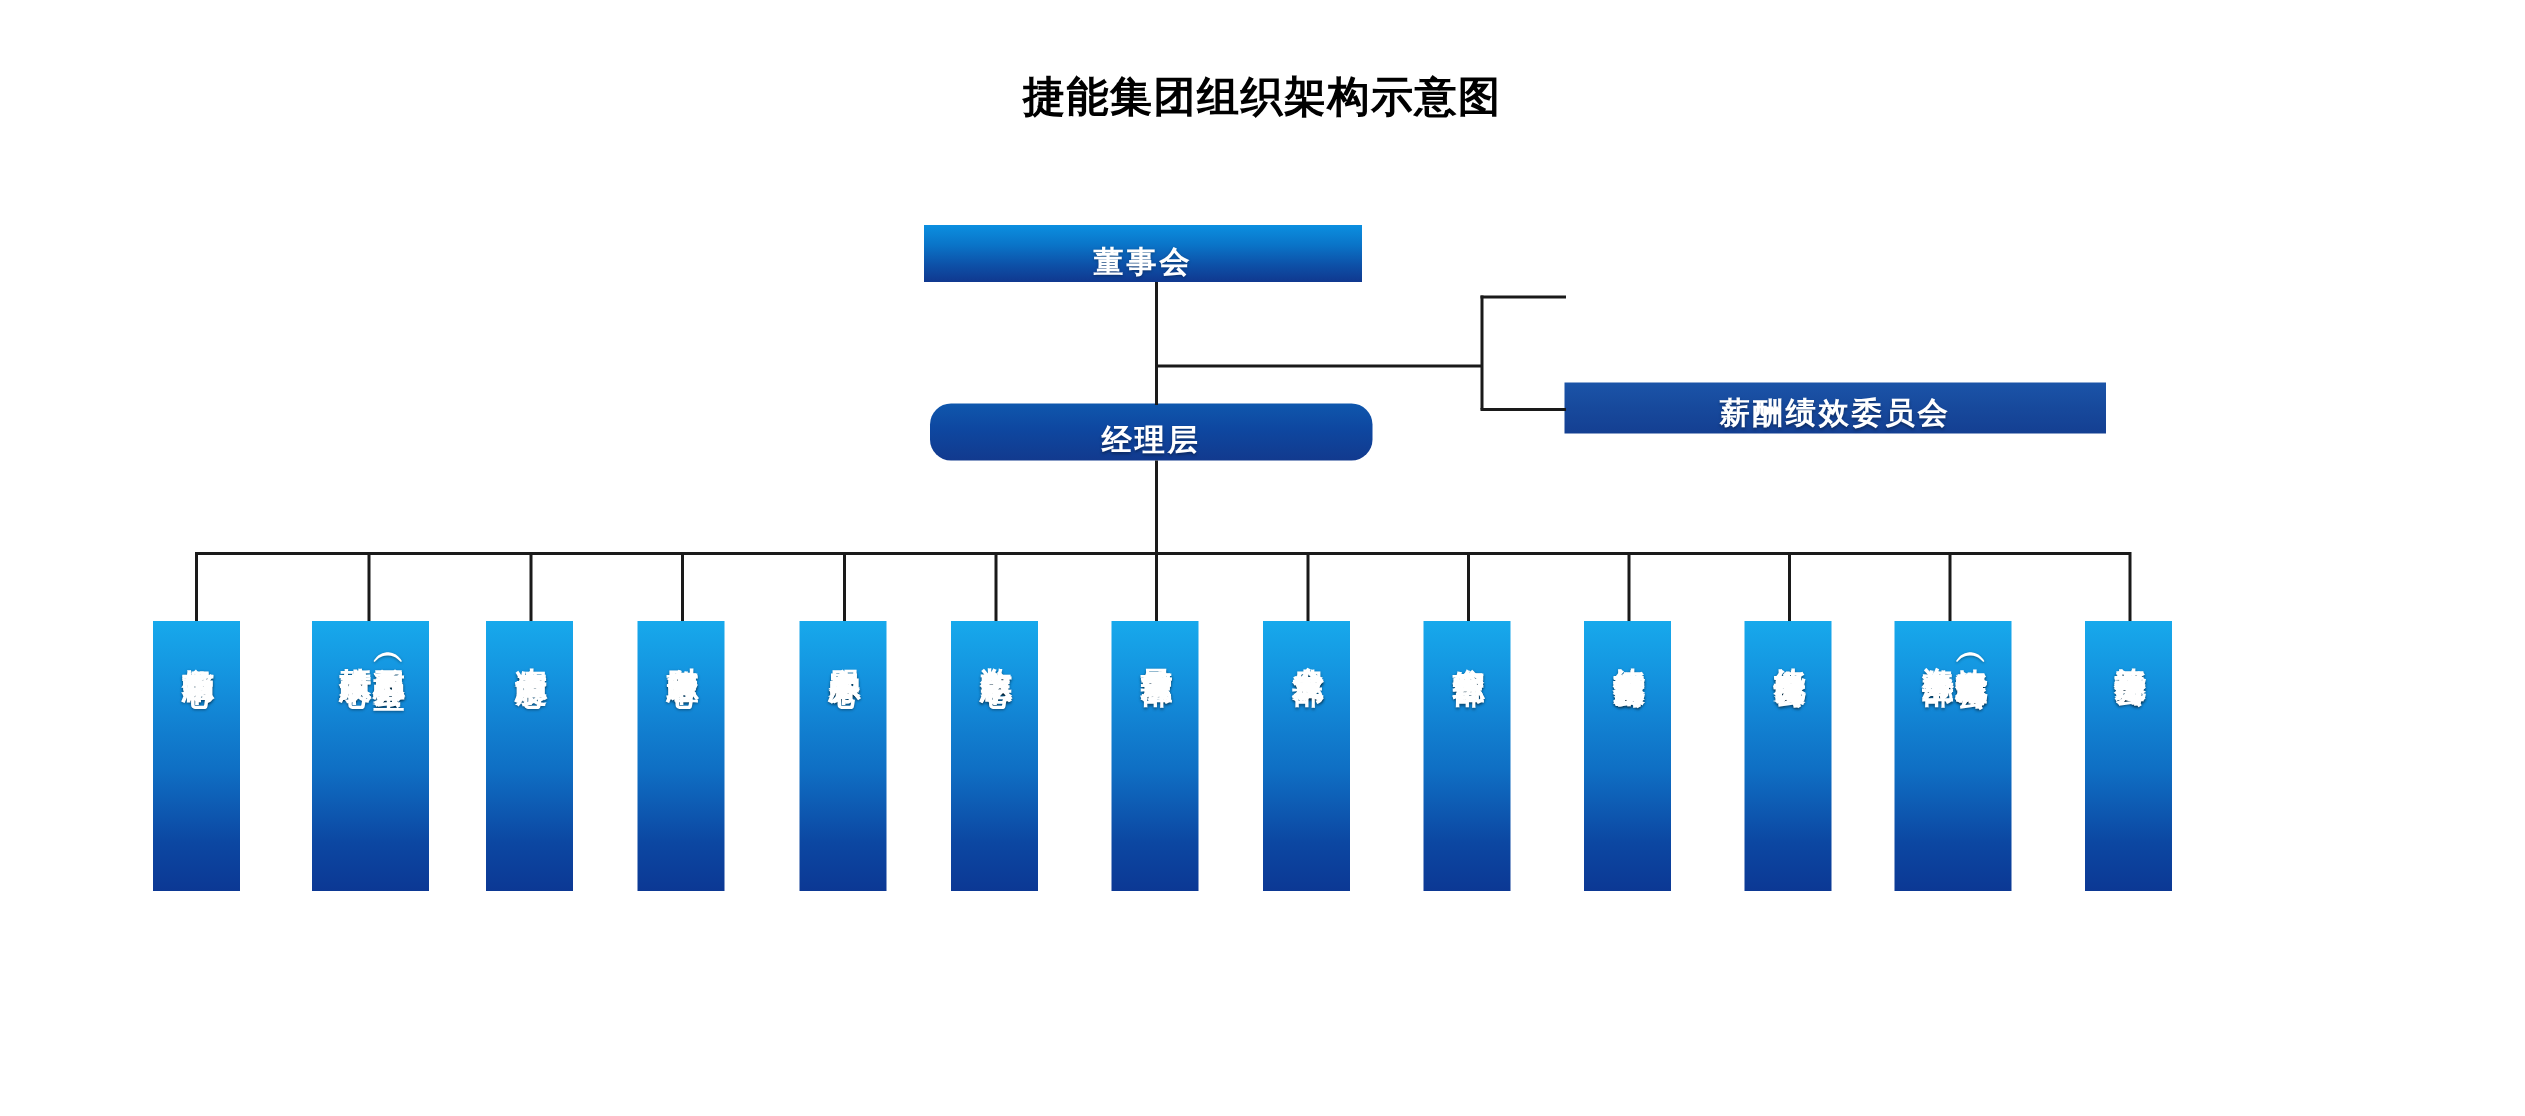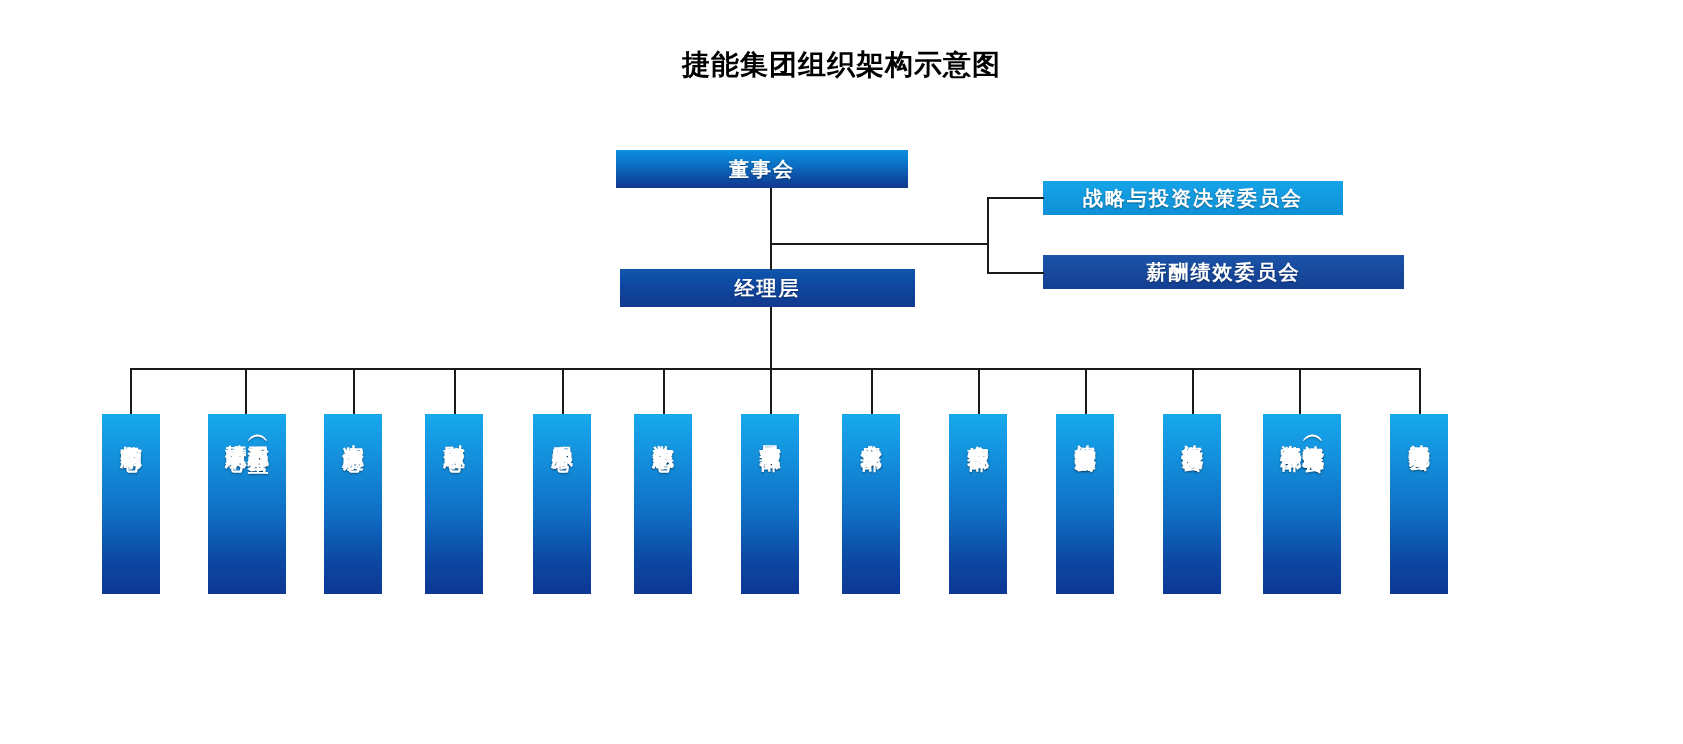--- a/index.html
+++ b/index.html
@@ -38,33 +38,34 @@
     position: absolute;
     box-sizing: border-box;
     color: #ffffff;
     font-weight: 700;
     text-shadow: 0 1px 2px rgba(0,0,0,0.35);
     overflow: visible;
   }
 
   .node.horiz {
     display: flex;
-    align-items: center;
+    align-items: flex-end;
     justify-content: center;
     font-size: 20px;
     letter-spacing: 2px;
   }
 
   
   .grad-board {
     background: linear-gradient(to bottom, #0b8fe0 0%, #0a74c8 35%, #0d51a8 70%, #10388f 100%);
   }
   
   .grad-mgmt {
     background: linear-gradient(to bottom, #0f57ad 0%, #0e47a0 45%, #123a8e 100%);
+    border-radius: 14px;
   }
   
   .grad-committee-light {
     background: linear-gradient(to bottom, #17a3e8 0%, #119ade 50%, #1090d6 100%);
   }
   
   .grad-committee-dark {
     background: linear-gradient(to bottom, #1b54a8 0%, #17499c 50%, #143f92 100%);
   }
   
@@ -116,23 +117,20 @@
   <div id="chart-title">捷能集团组织架构示意图</div>
 
   <div class="node horiz grad-board" style="left:616px; top:150px; width:292px; height:38px;">
     <span>董事会</span>
   </div>
 
   <div class="node horiz grad-mgmt" style="left:620px; top:269px; width:295px; height:38px;">
     <span>经理层</span>
   </div>
 
-  <div class="node horiz grad-committee-light" style="left:1043px; top:181px; width:300px; height:34px;">
-    <span>战略与投资决策委员会</span>
-  </div>
 
   <div class="node horiz grad-committee-dark" style="left:1043px; top:255px; width:361px; height:34px;">
     <span>薪酬绩效委员会</span>
   </div>
 
   <div class="line vline" style="left:770px; top:188px; height:56px;"></div>
 
   <div class="line hline" style="left:770px; top:243px; width:218px;"></div>
 
   <div class="line vline" style="left:987px; top:197px; height:76px;"></div>

